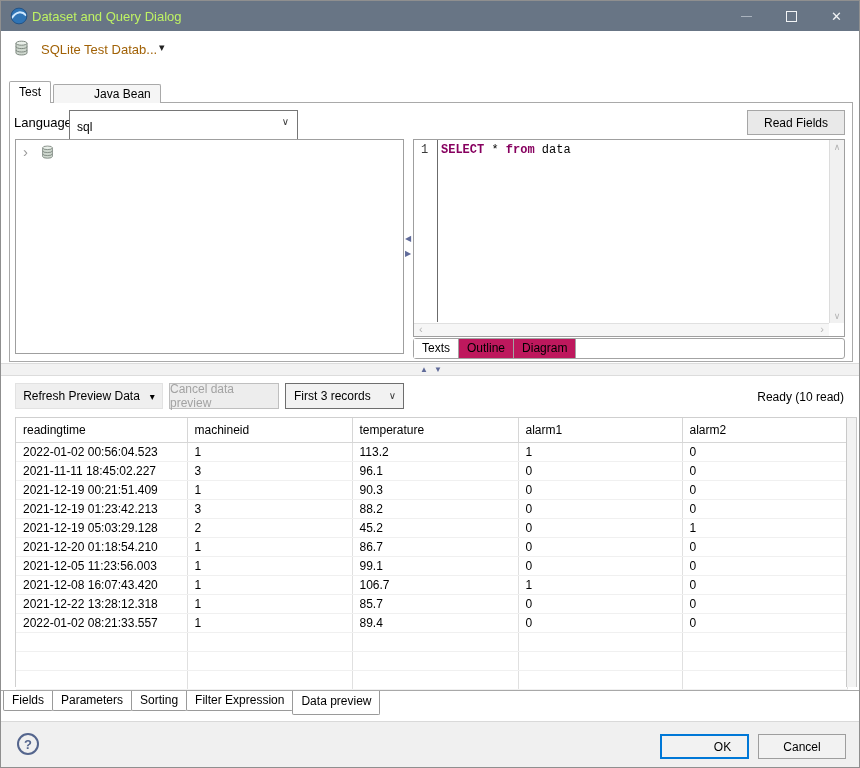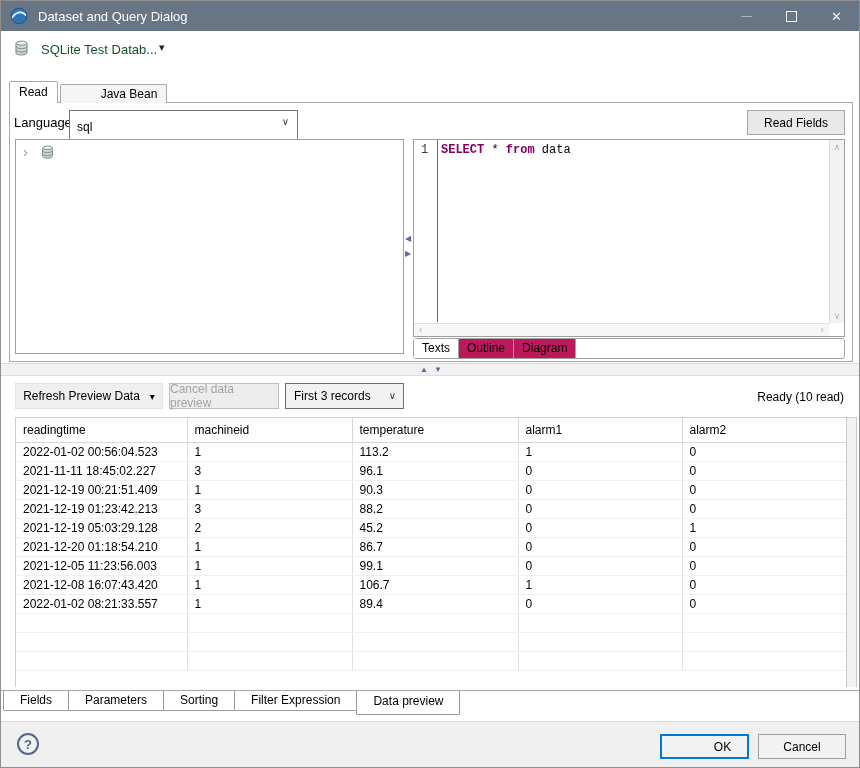--- a/index.html
+++ b/index.html
@@ -5,31 +5,31 @@
   * { box-sizing: border-box; margin: 0; padding: 0; }
   html,body { background:#cfcfcf; }
   body { font-family: "Liberation Sans", sans-serif; font-size: 12px; color:#000; }
   .window { position:relative; width:860px; height:768px; background:#ffffff; overflow:hidden;
             border:1px solid #8f8f8f; }
 
   
   .titlebar { position:absolute; left:0; top:0; width:100%; height:30px; background:#687585;
               display:flex; align-items:center; }
   .app-icon { width:18px; height:18px; margin-left:9px; display:inline-block; }
-  .title-text { color:#ffffff; font-size:13px; margin-left:10px; }
+  .title-text { color:#bef264; font-size:13px; margin-left:4px; }
   .win-controls { position:absolute; right:0; top:0; height:30px; display:flex; }
   .wc { width:45px; height:30px; display:flex; align-items:center; justify-content:center; cursor:default; }
   .wc .dash { width:11px; height:1px; background:#aab3be; }
   .wc .box  { width:11px; height:11px; border:1px solid #f2f4f6; }
   .wc.close { color:#f2f4f6; font-size:13px; }
 
   
   .adapter-row { position:absolute; left:0; top:30px; width:100%; height:48px; background:#fff; }
   .db-icon { position:absolute; left:12px; top:9px; width:17px; height:17px; }
-  .adapter-name { position:absolute; left:40px; top:11px; font-size:13px; color:#14532d; }
+  .adapter-name { position:absolute; left:40px; top:11px; font-size:13px; color:#a16207; }
   .adapter-caret { position:absolute; left:158px; top:10px; font-size:11px; color:#222; }
 
   
   .main-tabs { position:absolute; left:8px; top:80px; height:22px; display:flex; z-index:3; }
   .mtab { border:1px solid #a9a9a9; border-bottom:none; background:#fff; padding:0 9px;
           font-size:12px; border-radius:2px 2px 0 0; margin-right:2px; }
   .mtab.active { height:22px; line-height:21px; }
   .mtab.inactive { height:19px; line-height:18px; margin-top:3px; background:#f5f5f5;padding-left:40px; }
   .tab-content { position:absolute; left:8px; top:101px; width:844px; height:260px;
                  border:1px solid #a9a9a9; background:#fff; }
@@ -103,21 +103,21 @@
   table.preview th { font-weight:normal; text-align:left; height:24px; padding-left:7px;
                 border-right:1px solid #d6d6d6; border-bottom:1px solid #d6d6d6; font-size:12px; }
   table.preview td { height:19px; padding-left:7px; border-right:1px solid #e0e0e0;
                 border-bottom:1px solid #f0f0f0; font-size:12px; white-space:nowrap; overflow:hidden; }
   .vstrip { position:absolute; right:0; top:0; width:11px; height:269px; background:#f2f2f2;
             border-left:1px solid #c9c9c9; border-right:1px solid #c9c9c9; }
 
   
   .bottom-tabs { position:absolute; left:0; top:689px; width:860px; display:flex; align-items:flex-start;
                  border-top:1px solid #a8a8a8; }
-  .btab { border:1px solid #9a9a9a; border-top:none; background:#fff; padding:0 16px;
+  .btab { border:1px solid #9a9a9a; border-top:none; background:#fff; padding:0 8px;
           height:20px; line-height:19px; font-size:12px; border-radius:0 0 2px 2px; margin-left:-1px; }
   .btab.first { margin-left:2px; }
   .btab.active { height:24px; line-height:21px; z-index:2; }
 
   
   .footer { position:absolute; left:0; top:720px; width:860px; height:48px; background:#f0f0f0;
             border-top:1px solid #d9d9d9; }
   .help-btn { position:absolute; left:16px; top:11px; width:22px; height:22px; border:2px solid #54658d;
               border-radius:50%; color:#54658d; font-weight:bold; font-size:13px;
               display:flex; align-items:center; justify-content:center; background:#f0f0f0; }
@@ -160,21 +160,21 @@
         <ellipse cx="8" cy="3" rx="5.2" ry="1.9" fill="#e9efe9" stroke="#79837b" stroke-width="0.9"></ellipse>
         <path d="M2.8 6.2 a5.2 1.9 0 0 0 10.4 0" fill="none" stroke="#79837b" stroke-width="0.9"></path>
         <path d="M2.8 9.4 a5.2 1.9 0 0 0 10.4 0" fill="none" stroke="#79837b" stroke-width="0.9"></path>
       </svg>
     </span>
     <span class="adapter-name">SQLite Test Datab...</span>
     <span class="adapter-caret">▾</span>
   </div>
 
   <div class="main-tabs">
-    <div class="mtab active">Read</div>
+    <div class="mtab active">Test</div>
     <div class="mtab inactive">Java Bean</div>
   </div>
 
   <div class="tab-content">
     <span class="lang-label">Language</span>
     <div class="lang-combo">
       <span class="val">sql</span>
       <span class="combo-chevron">∨</span>
     </div>
     <div class="read-fields">Read Fields</div>
@@ -303,20 +303,27 @@
             <td>0</td>
           </tr>
           <tr>
             <td>2021-12-08 16:07:43.420</td>
             <td>1</td>
             <td>106.7</td>
             <td>1</td>
             <td>0</td>
           </tr>
           <tr>
+            <td>2021-12-22 13:28:12.318</td>
+            <td>1</td>
+            <td>85.7</td>
+            <td>0</td>
+            <td>0</td>
+          </tr>
+          <tr>
             <td>2022-01-02 08:21:33.557</td>
             <td>1</td>
             <td>89.4</td>
             <td>0</td>
             <td>0</td>
           </tr>
           <tr>
             <td></td>
             <td></td>
             <td></td>

